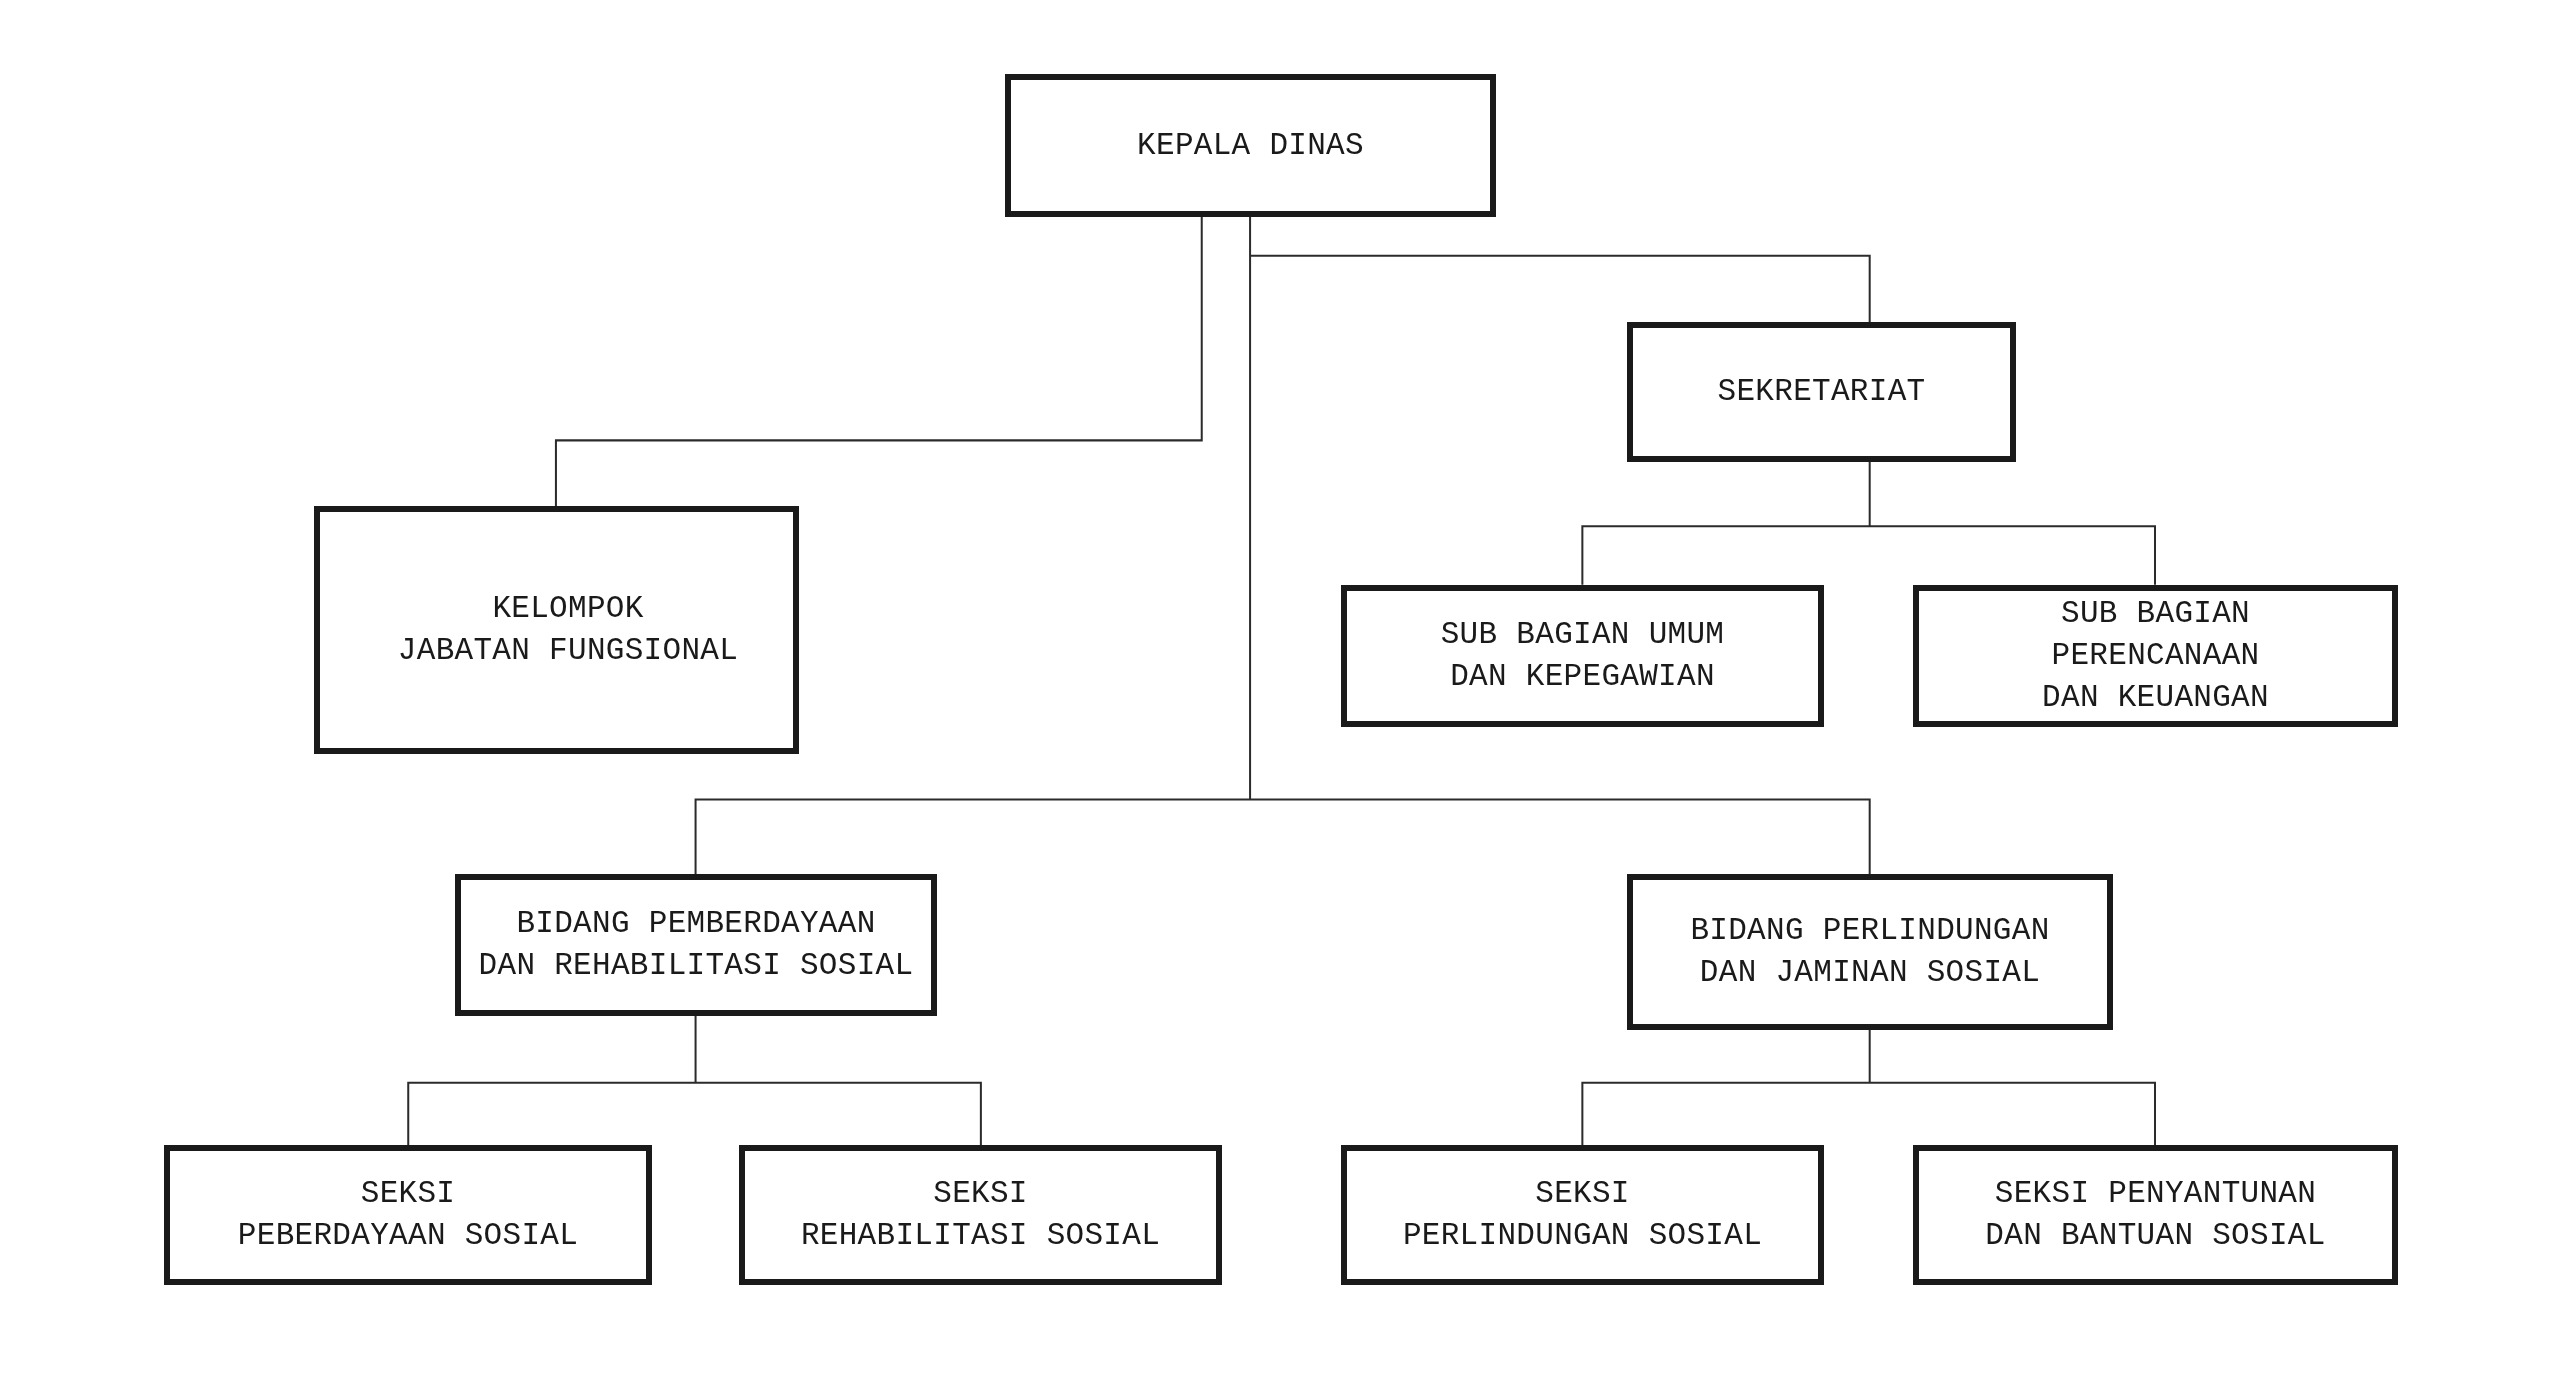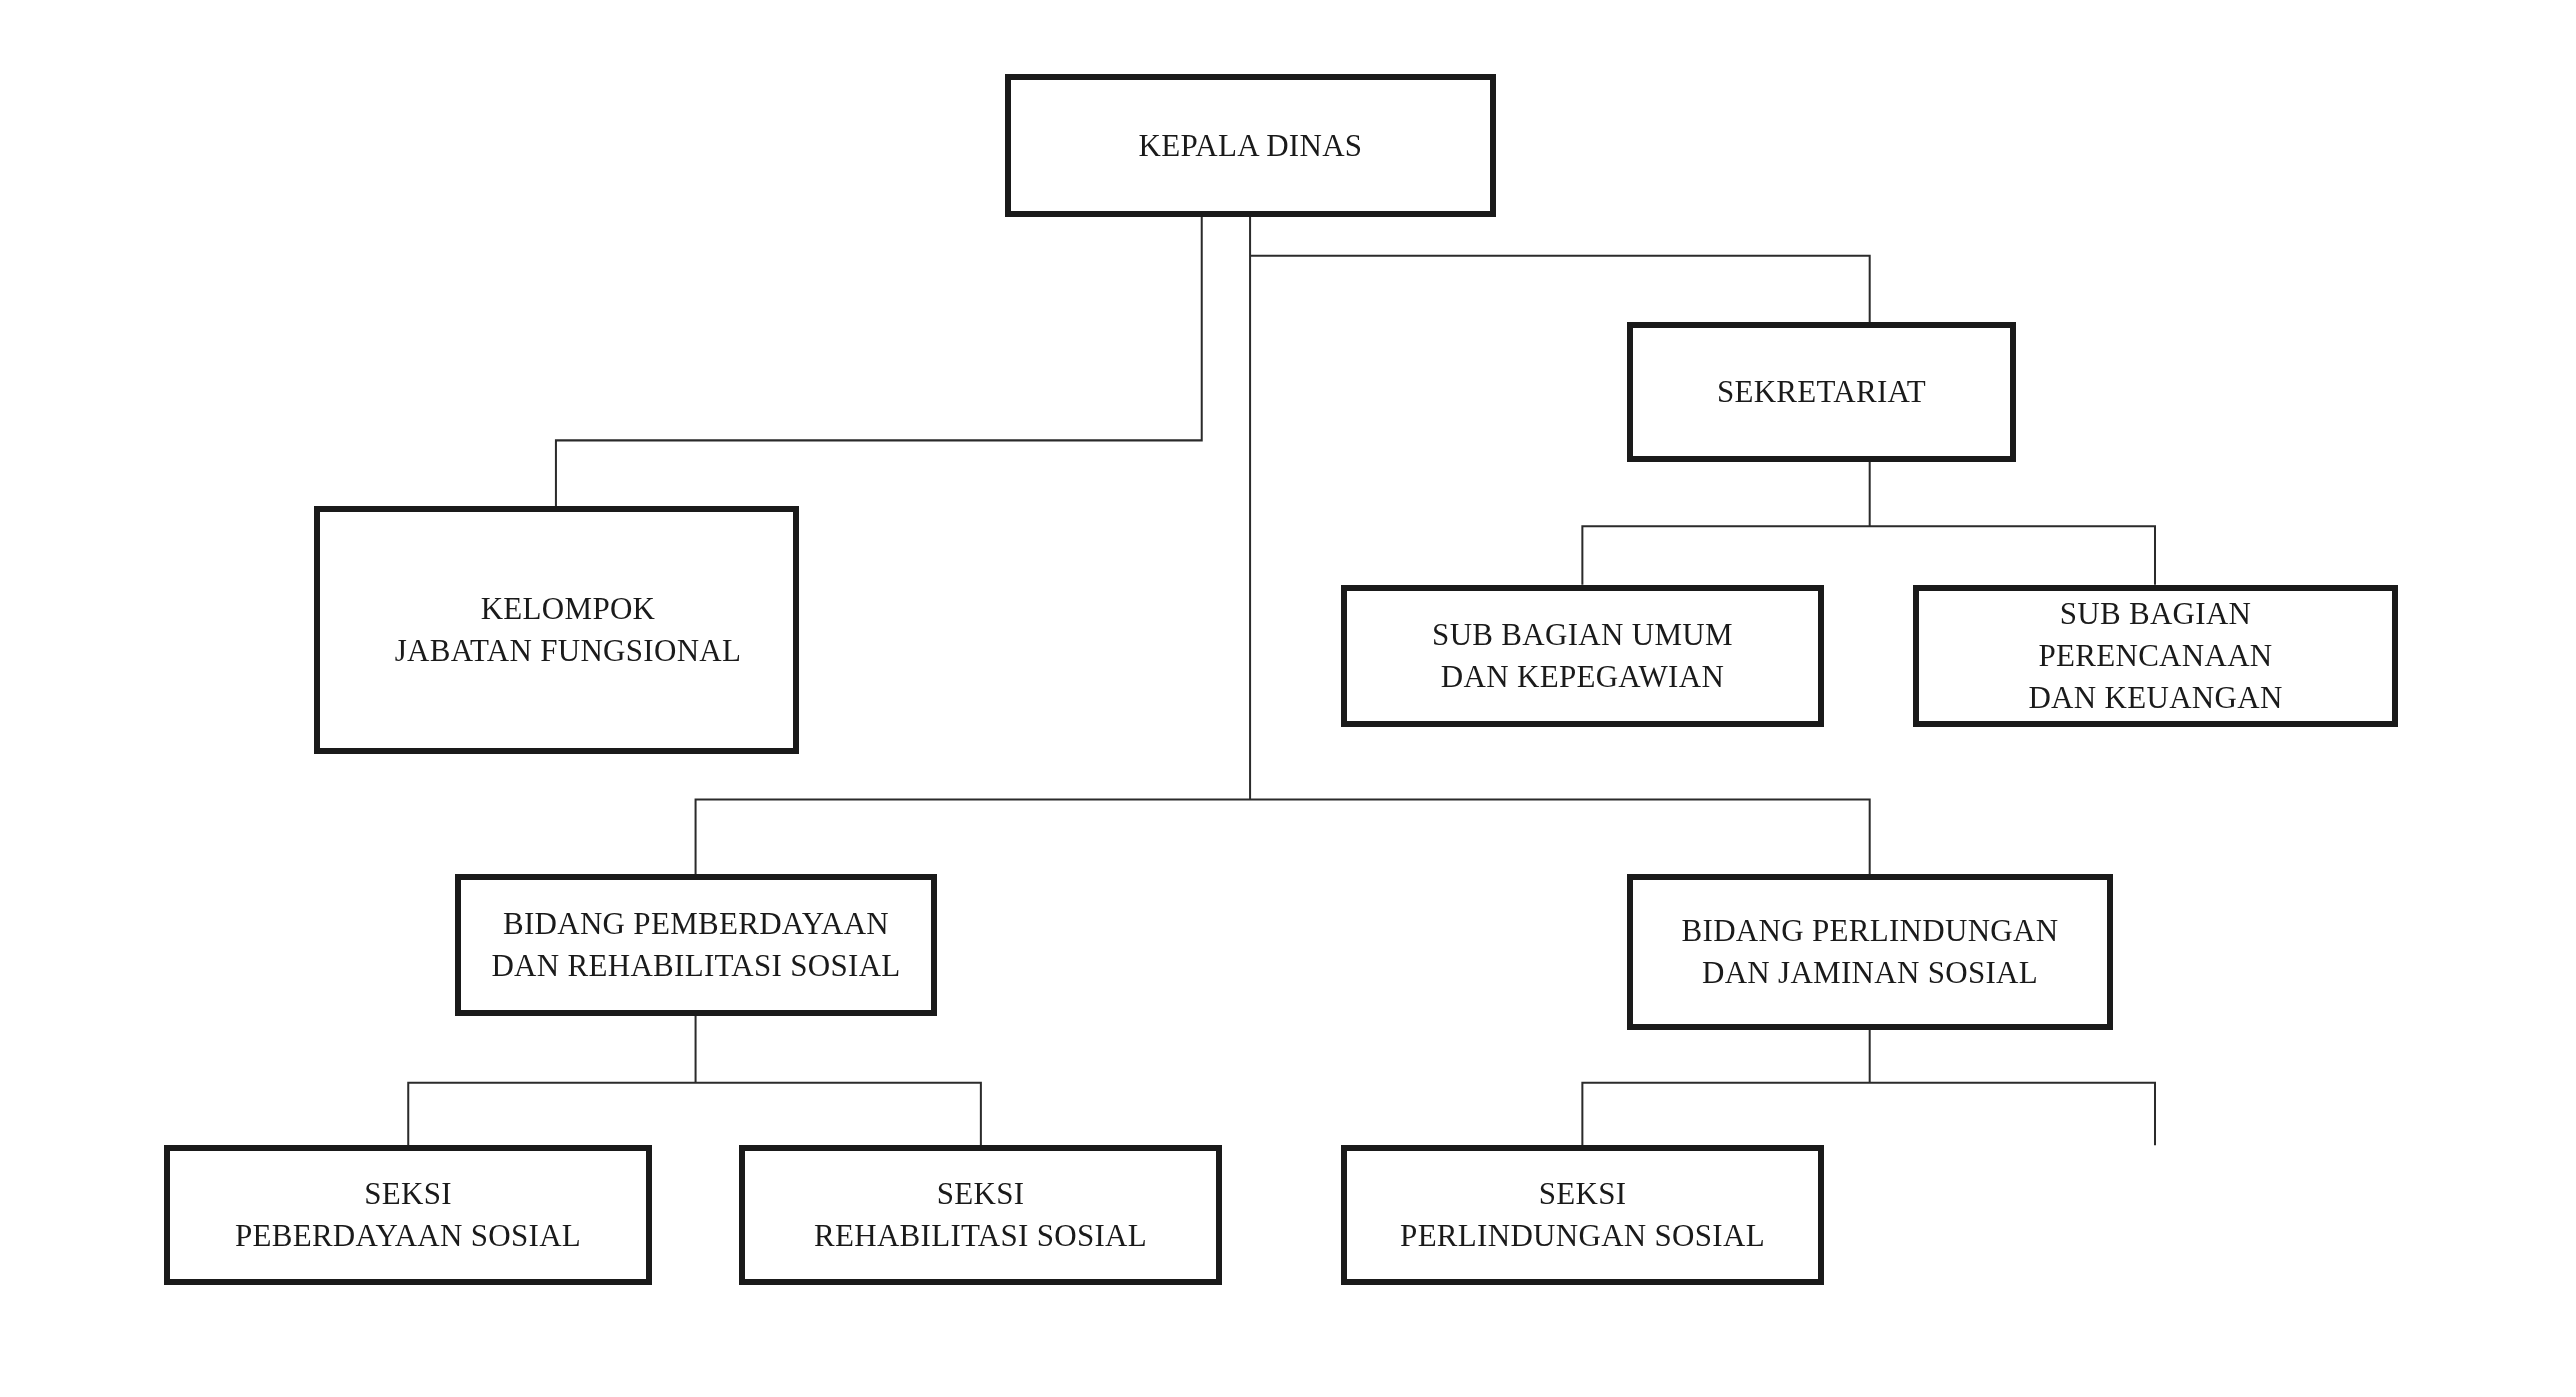--- a/index.html
+++ b/index.html
@@ -7,21 +7,21 @@
     --box-border:#1a1a1a;
     --line:#2b2b2b;
     --text:#1a1a1a;
   }
   html,body{margin:0;padding:0;background:var(--background);}
   .canvas{
     position:relative;
     width:2576px;
     height:1397px;
     background:var(--background);
-    font-family:Liberation Serif, serif;
+    font-family:Liberation Mono, monospace;
     color:var(--text);
     overflow:hidden;
   }
   svg.connectors{
     position:absolute;
     left:0;top:0;
     width:2576px;height:1397px;
   }
   svg.connectors polyline{
     fill:none;
@@ -116,15 +116,19 @@
   <div class="node" id="n-seksi-rehab">
     <span>SEKSI</span>
     <span>REHABILITASI SOSIAL</span>
   </div>
 
   <div class="node" id="n-seksi-perlin">
     <span>SEKSI</span>
     <span>PERLINDUNGAN SOSIAL</span>
   </div>
 
+  <div class="node" id="n-seksi-penyan">
+    <span>SEKSI PENYANTUNAN</span>
+    <span>DAN BANTUAN SOSIAL</span>
+  </div>
 
 </div>
 
 
 </body></html>

